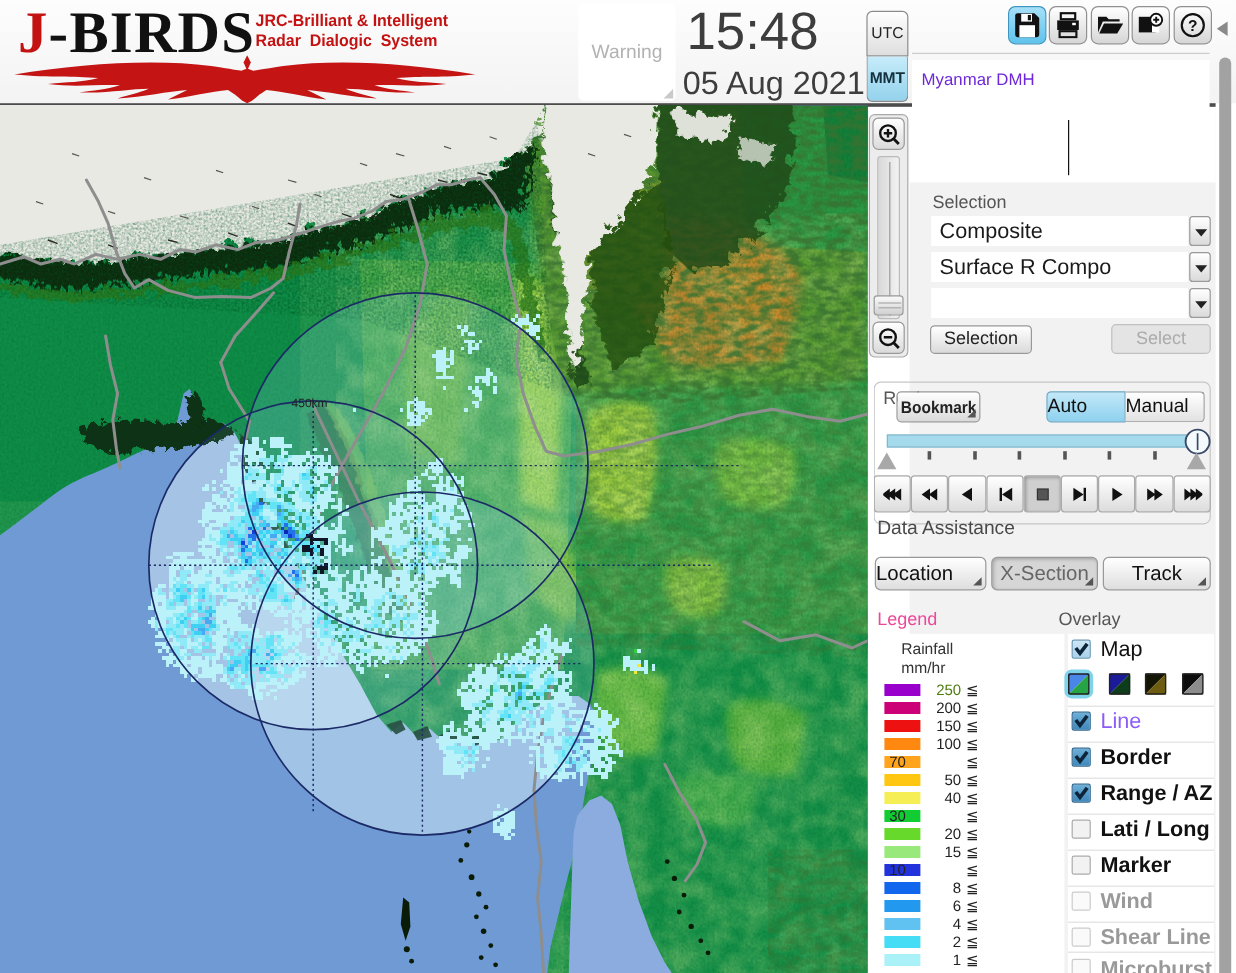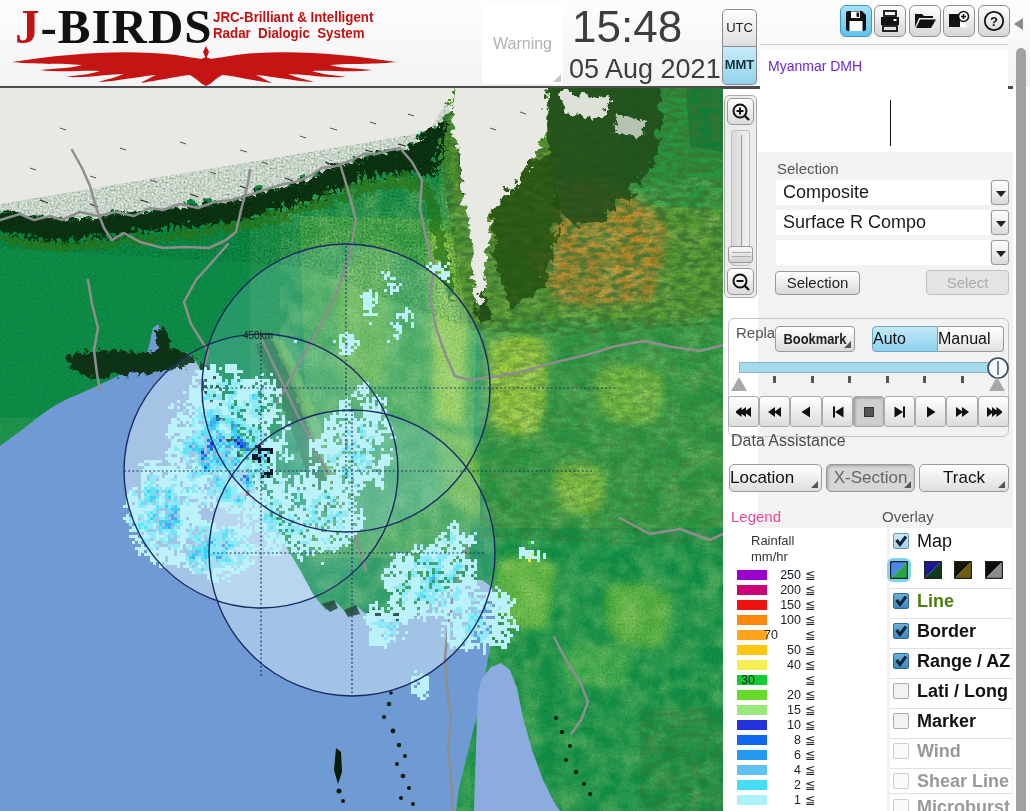--- a/index.html
+++ b/index.html
@@ -315,21 +315,21 @@
     <div style="position:absolute;left:4px;top:10px;width:0;height:0;border-left:5px solid transparent;border-right:5px solid transparent;border-top:6px solid #222"></div>
   </div>
 <div class="abs btn" style="left:775px;top:271px;width:85px;height:24px">
 <div style="text-align:center;line-height:22px;font-size:15px;color:#222">Selection</div>
   </div>
 <div class="abs" style="left:926px;top:270px;width:83px;height:25px;background:#e4e4e4;border:1px solid #c0c0c0;border-radius:4px">
 <div style="text-align:center;line-height:23px;font-size:15px;color:#ababab">Select</div>
   </div>
 <div class="abs" style="left:728px;top:318px;width:281px;height:119px;border:1px solid #c6c6c6;border-radius:6px"></div>
 <div class="abs" style="left:736px;top:324px;font-size:15px;color:#555">Replay</div>
-<div class="abs btn" style="left:775px;top:326px;width:80px;height:26px">
+<div class="abs btn" style="left:747px;top:326px;width:70px;height:26px">
 <div style="text-align:center;line-height:24px;font-size:14px;font-weight:bold;color:#222;transform:scaleX(.92)">Bookmark</div>
 <div class="fold"></div>
   </div>
 <div class="abs" style="left:872px;top:326px;width:66px;height:26px;background:linear-gradient(#c3e8f8,#8ed1ef);border:1px solid #6aa8c4;border-radius:4px 0 0 4px">
 <div style="text-align:left;line-height:24px;font-size:16px;color:#111">Auto</div>
   </div>
 <div class="abs" style="left:938px;top:326px;width:66px;height:26px;background:linear-gradient(#ffffff,#e2e2e2);border:1px solid #999;border-left:none;border-radius:0 4px 4px 0">
 <div style="line-height:24px;font-size:16px;color:#111">Manual</div>
   </div>
 <div class="abs" style="left:739px;top:362px;width:253px;height:11px;background:#a5d9ec;border:1px solid #85b8cc"></div>
@@ -405,51 +405,51 @@
     <div style="text-align:center;line-height:26px;font-size:17px;color:#111">Track</div>
     <div class="fold"></div>
   </div>
 <div class="abs" style="left:731px;top:508px;font-size:15px;color:#ec4899">Legend</div>
 <div class="abs" style="left:882px;top:508px;font-size:15px;color:#555">Overlay</div>
 <div class="abs" style="left:727px;top:528px;width:160px;height:283px;background:#fff"></div>
 <div class="abs" style="left:890px;top:528px;width:122px;height:283px;background:#fff"></div>
 <div class="abs" style="left:751px;top:533px;font-size:13px;color:#333">Rainfall</div>
 <div class="abs" style="left:751px;top:549px;font-size:13px;color:#333">mm/hr</div>
 <div class="abs" style="left:737px;top:569.5px;width:30px;height:10px;background:#9900cc"></div>
-<div class="abs" style="left:741px;top:567.5px;width:60px;text-align:right;font-size:12.5px;color:#0f172a">250</div>
+<div class="abs" style="left:741px;top:567.5px;width:60px;text-align:right;font-size:12.5px;color:#4d7c0f">250</div>
 <div class="abs" style="left:805px;top:566.5px;font-size:12.5px;color:#222">≦</div>
 <div class="abs" style="left:737px;top:584.5px;width:30px;height:10px;background:#cc0077"></div>
 <div class="abs" style="left:741px;top:582.5px;width:60px;text-align:right;font-size:12.5px;color:#222">200</div>
 <div class="abs" style="left:805px;top:581.5px;font-size:12.5px;color:#222">≦</div>
 <div class="abs" style="left:737px;top:599.6px;width:30px;height:10px;background:#ee1111"></div>
 <div class="abs" style="left:741px;top:597.6px;width:60px;text-align:right;font-size:12.5px;color:#222">150</div>
 <div class="abs" style="left:805px;top:596.6px;font-size:12.5px;color:#222">≦</div>
 <div class="abs" style="left:737px;top:614.6px;width:30px;height:10px;background:#ff8811"></div>
 <div class="abs" style="left:741px;top:612.6px;width:60px;text-align:right;font-size:12.5px;color:#222">100</div>
 <div class="abs" style="left:805px;top:611.6px;font-size:12.5px;color:#222">≦</div>
 <div class="abs" style="left:737px;top:629.7px;width:30px;height:10px;background:#ffa41c"></div>
-<div class="abs" style="left:741px;top:627.7px;width:60px;text-align:center;font-size:12.5px;color:#222">70</div>
+<div class="abs" style="left:741px;top:627.7px;width:60px;text-align:left;font-size:12.5px;color:#222">70</div>
 <div class="abs" style="left:805px;top:626.7px;font-size:12.5px;color:#222">≦</div>
 <div class="abs" style="left:737px;top:644.7px;width:30px;height:10px;background:#ffc711"></div>
 <div class="abs" style="left:741px;top:642.7px;width:60px;text-align:right;font-size:12.5px;color:#222">50</div>
 <div class="abs" style="left:805px;top:641.7px;font-size:12.5px;color:#222">≦</div>
 <div class="abs" style="left:737px;top:659.8px;width:30px;height:10px;background:#f5ee55"></div>
 <div class="abs" style="left:741px;top:657.8px;width:60px;text-align:right;font-size:12.5px;color:#222">40</div>
 <div class="abs" style="left:805px;top:656.8px;font-size:12.5px;color:#222">≦</div>
 <div class="abs" style="left:737px;top:674.8px;width:30px;height:10px;background:#11cc33"></div>
 <div class="abs" style="left:741px;top:672.8px;width:60px;text-align:left;font-size:12.5px;color:#222">30</div>
 <div class="abs" style="left:805px;top:671.8px;font-size:12.5px;color:#222">≦</div>
 <div class="abs" style="left:737px;top:689.9px;width:30px;height:10px;background:#66d92a"></div>
 <div class="abs" style="left:741px;top:687.9px;width:60px;text-align:right;font-size:12.5px;color:#222">20</div>
 <div class="abs" style="left:805px;top:686.9px;font-size:12.5px;color:#222">≦</div>
 <div class="abs" style="left:737px;top:704.9px;width:30px;height:10px;background:#99e87c"></div>
 <div class="abs" style="left:741px;top:702.9px;width:60px;text-align:right;font-size:12.5px;color:#222">15</div>
 <div class="abs" style="left:805px;top:701.9px;font-size:12.5px;color:#222">≦</div>
 <div class="abs" style="left:737px;top:720.0px;width:30px;height:10px;background:#2233dd"></div>
-<div class="abs" style="left:741px;top:718.0px;width:60px;text-align:right;font-size:12.5px;color:#222">10</div>
+<div class="abs" style="left:741px;top:718.0px;width:60px;font-size:12.5px;color:#222">10</div>
 <div class="abs" style="left:805px;top:717.0px;font-size:12.5px;color:#222">≦</div>
 <div class="abs" style="left:737px;top:735.0px;width:30px;height:10px;background:#1166ee"></div>
 <div class="abs" style="left:741px;top:733.0px;width:60px;text-align:right;font-size:12.5px;color:#222">8</div>
 <div class="abs" style="left:805px;top:732.0px;font-size:12.5px;color:#222">≦</div>
 <div class="abs" style="left:737px;top:750.1px;width:30px;height:10px;background:#2299ee"></div>
 <div class="abs" style="left:741px;top:748.1px;width:60px;text-align:right;font-size:12.5px;color:#222">6</div>
 <div class="abs" style="left:805px;top:747.1px;font-size:12.5px;color:#222">≦</div>
 <div class="abs" style="left:737px;top:765.1px;width:30px;height:10px;background:#5fc2f0"></div>
 <div class="abs" style="left:741px;top:763.1px;width:60px;text-align:right;font-size:12.5px;color:#222">4</div>
 <div class="abs" style="left:805px;top:762.1px;font-size:12.5px;color:#222">≦</div>
@@ -463,21 +463,21 @@
     <svg width="14" height="14" viewBox="0 0 14 14" style="position:absolute;left:0px;top:0px">
       <path d="M2.5 6 L6 10.5 L12 2.5" fill="none" stroke="#0e2438" stroke-width="3"></path>
     </svg>
   </div>
 <div class="abs" style="left:917px;top:531px;font-size:18px;font-weight:normal;color:#111">Map</div>
 <div class="abs" style="left:893px;top:593px;width:16px;height:16px;background:linear-gradient(#6db0d8,#3f88bc);border:1px solid #2f6890;border-radius:2px">
     <svg width="14" height="14" viewBox="0 0 14 14" style="position:absolute;left:0px;top:0px">
       <path d="M2.5 6 L6 10.5 L12 2.5" fill="none" stroke="#0e2438" stroke-width="3"></path>
     </svg>
   </div>
-<div class="abs" style="left:917px;top:591px;font-size:18px;font-weight:bold;color:#4d7c0f">Line</div>
+<div class="abs" style="left:917px;top:591px;font-size:18px;font-weight:normal;color:#8b5cf6">Line</div>
 <div class="abs" style="left:893px;top:623px;width:16px;height:16px;background:linear-gradient(#6db0d8,#3f88bc);border:1px solid #2f6890;border-radius:2px">
     <svg width="14" height="14" viewBox="0 0 14 14" style="position:absolute;left:0px;top:0px">
       <path d="M2.5 6 L6 10.5 L12 2.5" fill="none" stroke="#0e2438" stroke-width="3"></path>
     </svg>
   </div>
 <div class="abs" style="left:917px;top:621px;font-size:18px;font-weight:bold;color:#111">Border</div>
 <div class="abs" style="left:893px;top:653px;width:16px;height:16px;background:linear-gradient(#6db0d8,#3f88bc);border:1px solid #2f6890;border-radius:2px">
     <svg width="14" height="14" viewBox="0 0 14 14" style="position:absolute;left:0px;top:0px">
       <path d="M2.5 6 L6 10.5 L12 2.5" fill="none" stroke="#0e2438" stroke-width="3"></path>
     </svg>

